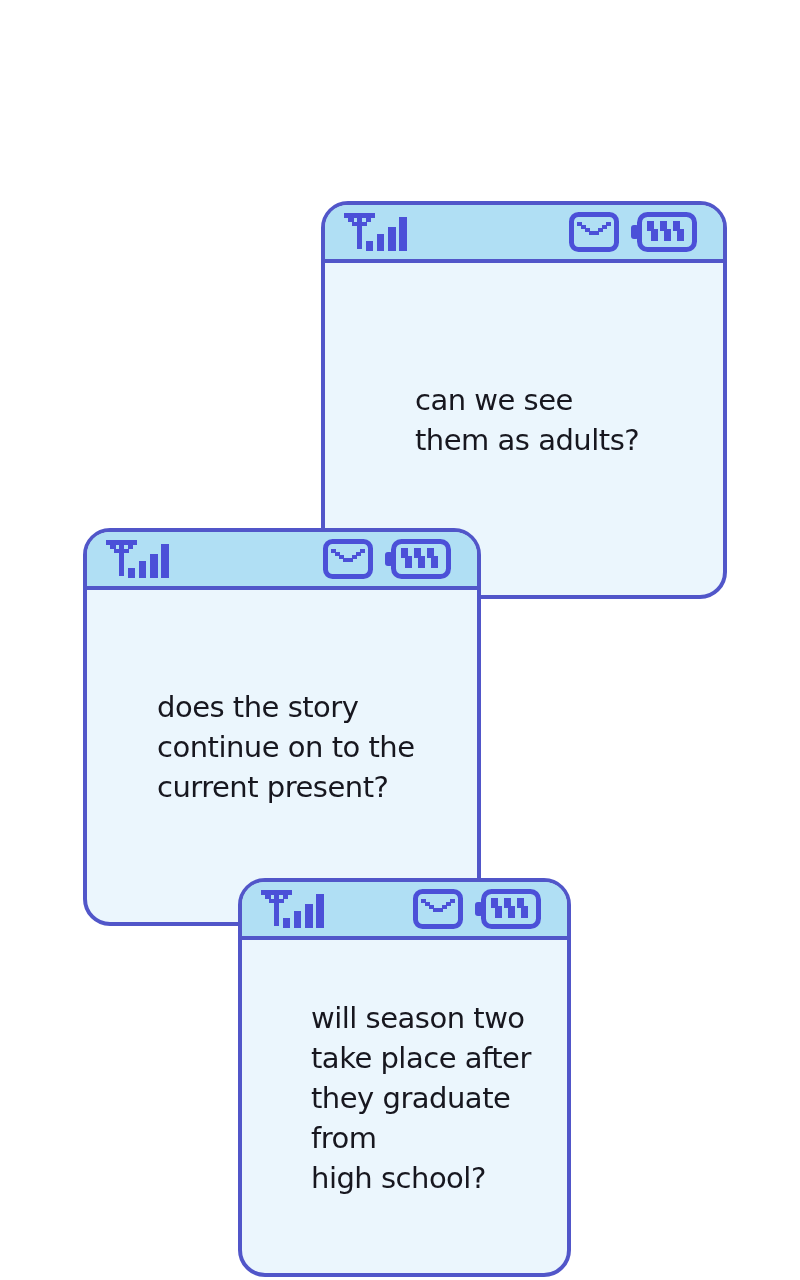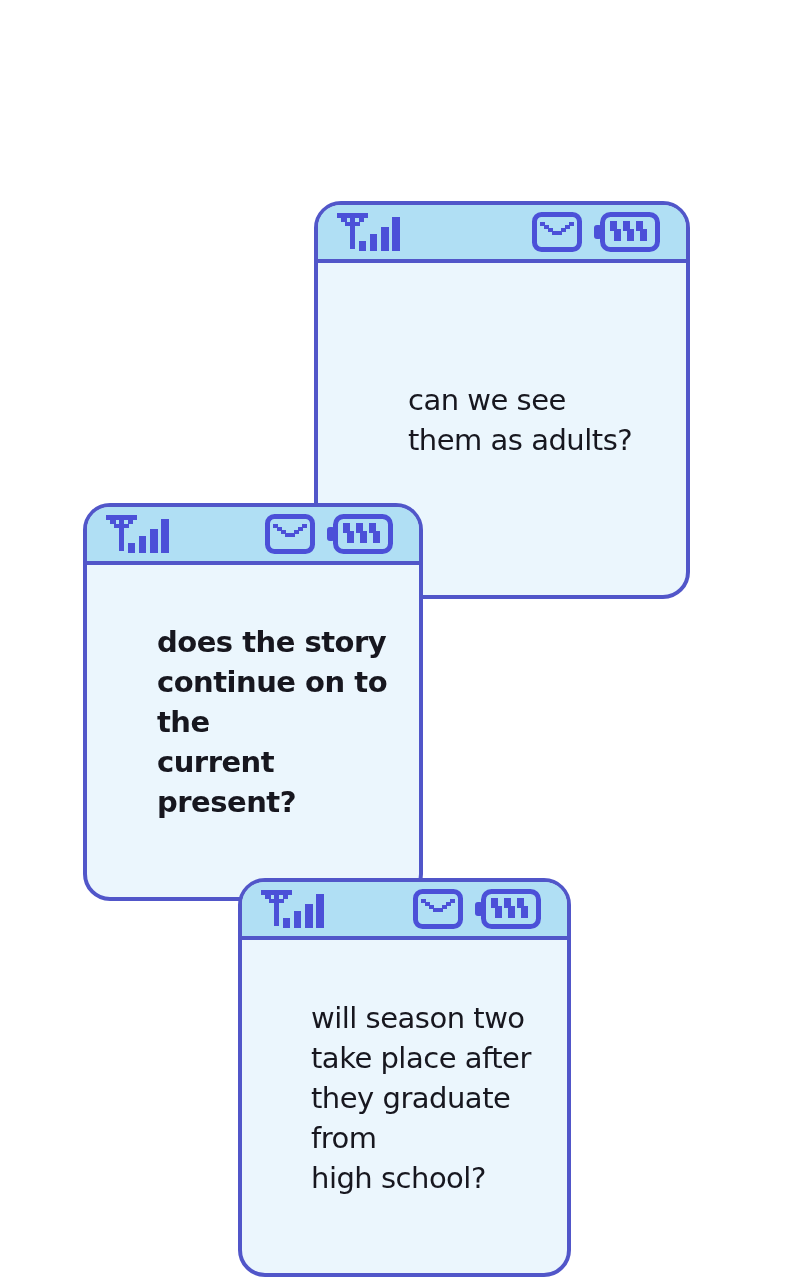--- a/index.html
+++ b/index.html
@@ -18,22 +18,22 @@
     overflow: hidden;
     font-family: "DejaVu Sans", "Liberation Sans", sans-serif;
   }
   .window {
     position: absolute;
     box-sizing: border-box;
     border: 4px solid var(--window-border);
     border-radius: 27px;
     background: var(--body-bg);
   }
-  .w1 { left: 314px; top: 201px; width: 376px; height: 398px; z-index: 1; }
-  .w2 { left: 83px;  top: 503px; width: 340px; height: 398px; z-index: 2; font-weight: bold; }
+  .w1 { left: 321px; top: 201px; width: 406px; height: 398px; z-index: 1; }
+  .w2 { left: 83px;  top: 528px; width: 398px; height: 398px; z-index: 2; }
   .w3 { left: 238px; top: 878px; width: 333px; height: 399px; z-index: 3; }
   .statusbar {
     height: 58px;
     box-sizing: border-box;
     background: var(--header-bg);
     border-bottom: 4px solid var(--window-border);
     border-radius: 22px 22px 0 0;
     display: flex;
     align-items: center;
     justify-content: space-between;

